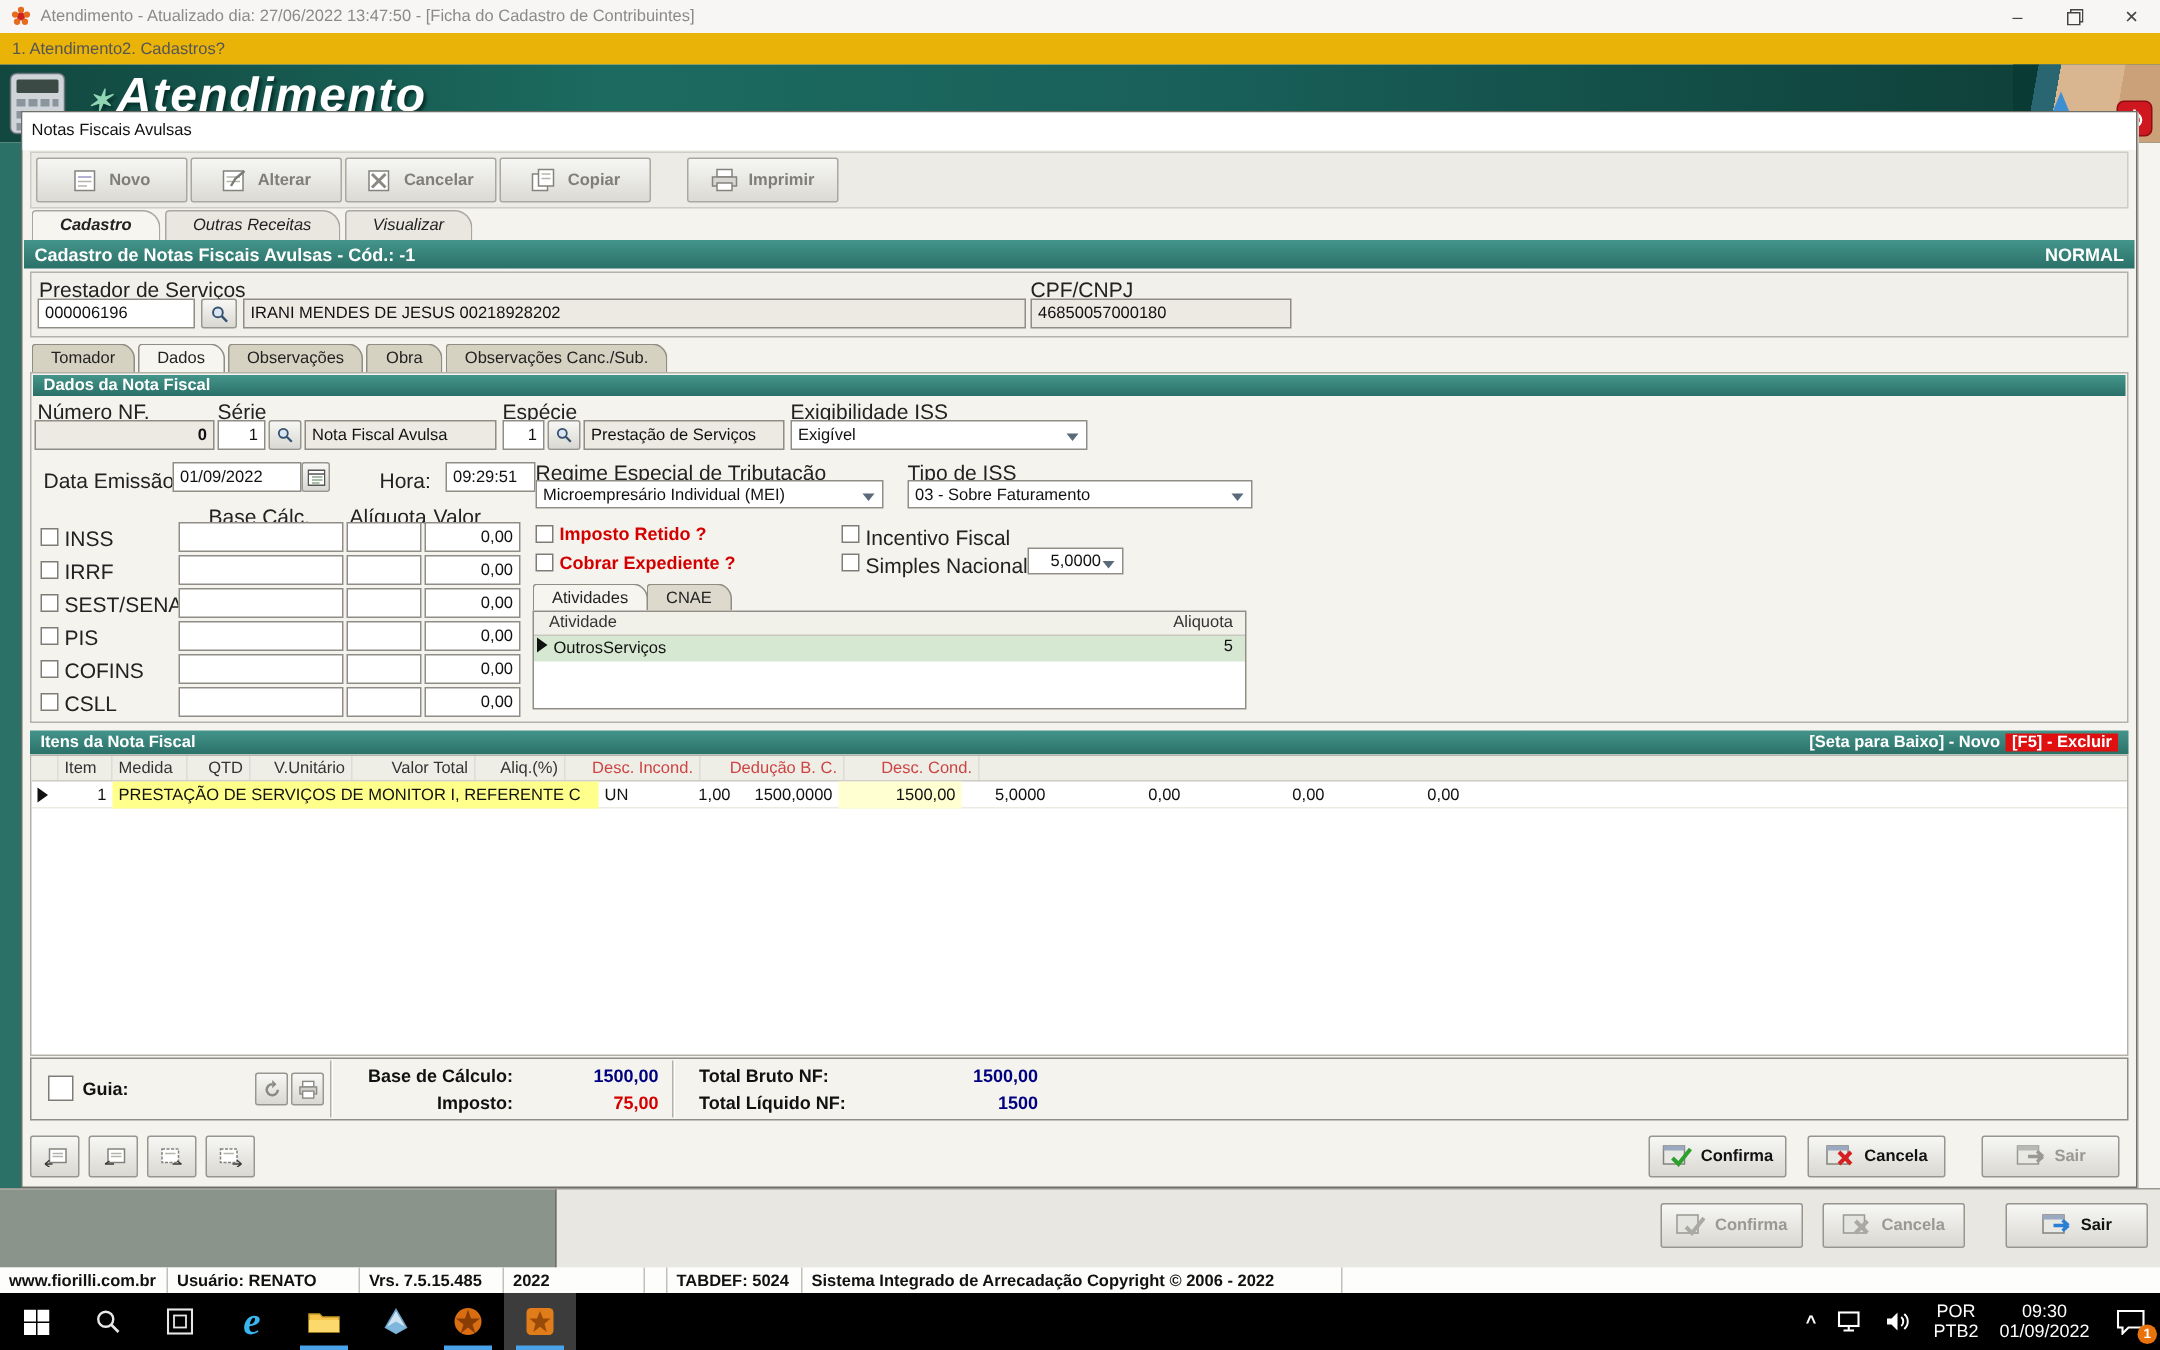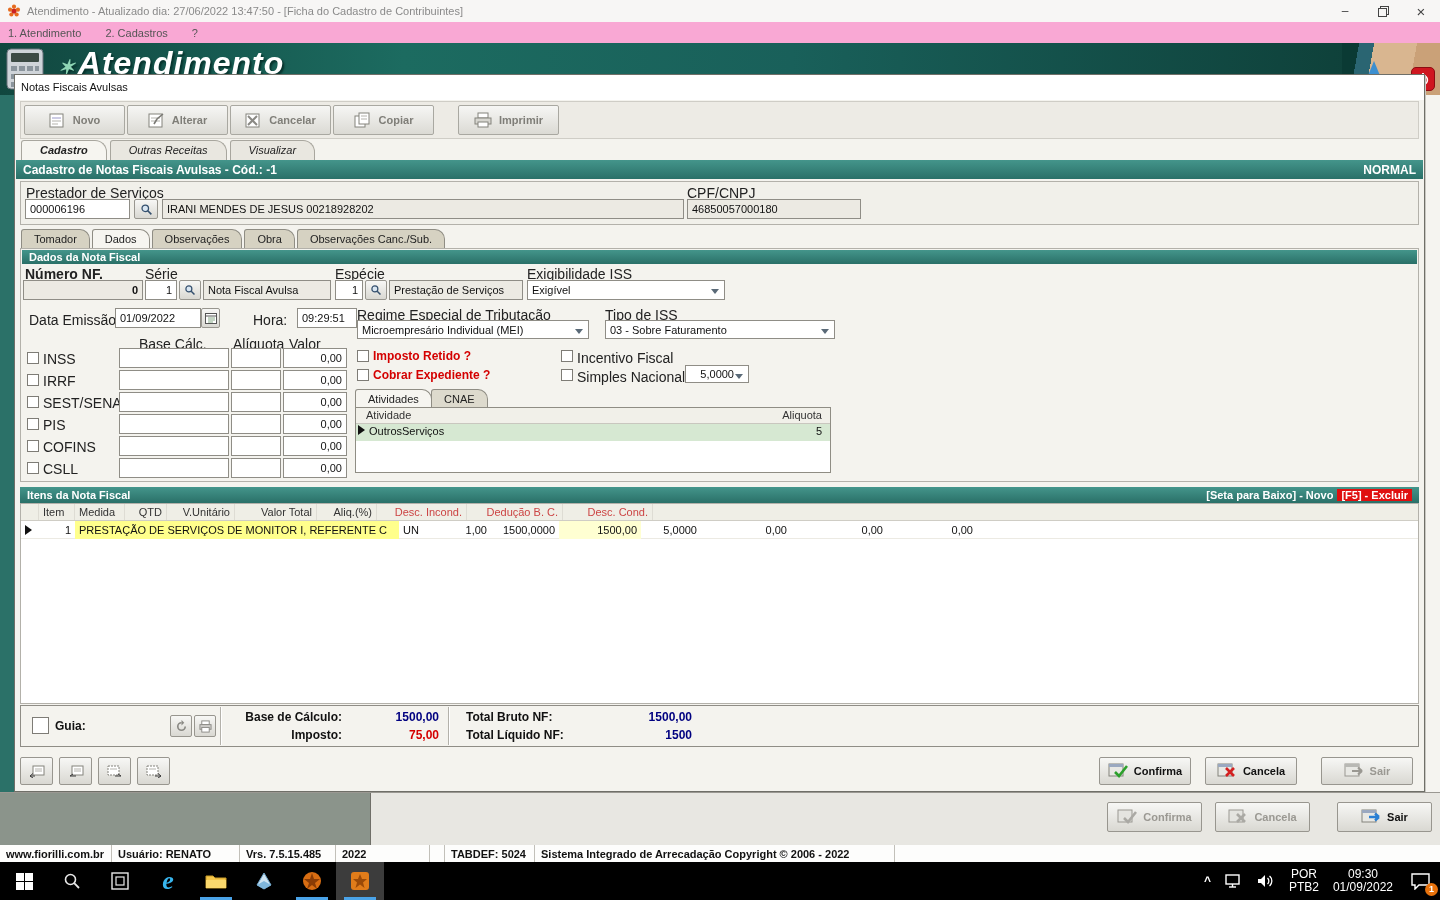--- a/index.html
+++ b/index.html
@@ -7,21 +7,21 @@
   body { font-family:"Liberation Sans", sans-serif; font-size:11px; color:#222; background:#f5f4f0; }
   .screen { position:relative; width:1440px; height:900px; overflow:hidden; background:#f5f4f0; }
   .abs { position:absolute; }
 
   
   .titlebar { position:absolute; top:0; left:0; right:0; height:22px; background:#f7f6f5; display:flex; align-items:center; }
   .titlebar .app-ico { width:14px; height:14px; margin:0 6px 0 7px; }
   .titlebar .ttl { color:#8a8a8a; font-size:11px; }
   .win-ctrls { position:absolute; right:0; top:0; height:22px; display:flex; }
   .win-ctrls .wc { width:38px; height:22px; display:flex; align-items:center; justify-content:center; color:#444; font-size:12px; }
-  .menubar { position:absolute; top:22px; left:0; right:0; height:21px; background:#f9a8d4; display:flex; align-items:center; gap:24px; padding-left:8px; color:#555; }
+  .menubar { position:absolute; top:22px; left:0; right:0; height:21px; background:#eab308; display:flex; align-items:center; padding-left:8px; color:#555; }
 
   .brandbar { position:absolute; top:43px; left:0; right:0; height:52px;
     background:linear-gradient(90deg,#11473f 0%,#1c6b60 28%,#19605a 55%,#0d3c35 100%); }
   .brand-logo { position:absolute; left:58px; top:2px; font-size:32px; font-style:italic; font-weight:bold; color:#fff;
     text-shadow:2px 2px 2px #07332d; letter-spacing:1px; }
   .brand-spark { color:#8fd6b5; font-size:20px; margin-right:2px; }
   .brand-substrip { position:absolute; left:282px; top:35px; width:1058px; height:17px; background:#060606;
     color:#0f4a42; font-weight:bold; font-size:12px; overflow:hidden; white-space:nowrap; padding:2px 0 0 4px; }
   .brand-photo { position:absolute; right:0; top:0; width:98px; height:52px;
     background:linear-gradient(100deg,#0a3a34 0 16%,#2a6572 16% 30%,#d9b690 30% 70%,#caa178 70% 100%); overflow:hidden; }
@@ -254,21 +254,21 @@
       <div class="tab2">Tomador</div>
       <div class="tab2 active">Dados</div>
       <div class="tab2">Observações</div>
       <div class="tab2">Obra</div>
       <div class="tab2">Observações Canc./Sub.</div>
     </div>
 
     <div class="main-panel">
       <div class="teal-bar sec-bar">Dados da Nota Fiscal</div>
 
-      <div class="lbl" style="left:4px;top:17px;font-weight:bold;">Número NF.</div>
+      <div class="lbl" style="left:4px;top:17px;font-weight:normal;">Número NF.</div>
       <div class="lbl" style="left:124px;top:17px;">Série</div>
       <div class="lbl" style="left:314px;top:17px;">Espécie</div>
       <div class="lbl" style="left:506px;top:17px;">Exigibilidade ISS</div>
 
       <div class="inp ro num" style="left:2px;top:31px;width:120px;font-weight:bold;">0</div>
       <div class="inp num" style="left:124px;top:31px;width:32px;">1</div>
       <div class="btn3d abs" style="left:158px;top:31px;width:22px;height:20px;">
         <svg width="12" height="12" viewBox="0 0 16 16">
             <circle cx="6.5" cy="6.5" r="4" fill="#d9e6f2" stroke="#35506e" stroke-width="1.6"></circle>
             <line x1="9.6" y1="9.6" x2="14" y2="14" stroke="#35506e" stroke-width="2"></line>

